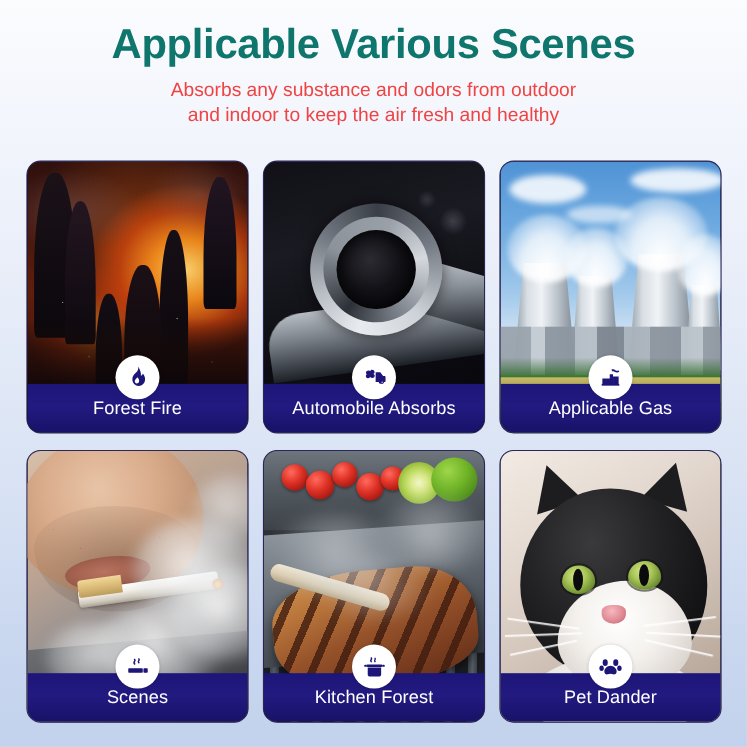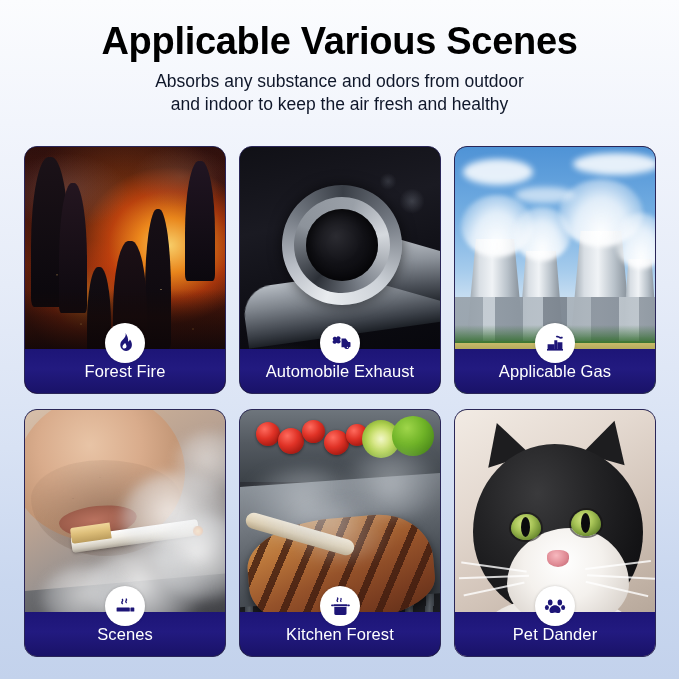--- a/index.html
+++ b/index.html
@@ -21,30 +21,30 @@
   }
 
   
   .header {
     padding-top: 22px;
     text-align: center;
   }
   .title {
     font-size: 38px;
     font-weight: bold;
-    color: #000000;
+    color: #0f766e;
     letter-spacing: -0.3px;
     line-height: 1.05;
     margin: 0;
     padding: 0 10px;
   }
   .subtitle {
     margin: 8px 0 0 0;
     font-size: 17.5px;
-    color: #0f172a;
+    color: #ef4444;
     line-height: 1.33;
     font-weight: normal;
   }
   .subtitle .line {
     display: block;
   }
 
   
   .grid {
     position: absolute;
@@ -524,21 +524,21 @@
       </div>
       <div class="icon-badge">
         <svg width="25" height="25" viewBox="0 0 25 25" aria-hidden="true">
           <path d="M13.5 7.5h4.2l2.6 3.4h1.2c.6 0 1 .4 1 1v3.4c0 .5-.4.9-.9.9h-1.1a2.2 2.2 0 0 1-4.3 0h-2.7z" fill="#1d1577"></path>
           <circle cx="19.4" cy="16.4" r="1.5" fill="#1d1577"></circle>
           <circle cx="19.4" cy="16.4" r="0.6" fill="#ffffff"></circle>
           <path d="M9.3 5.4c1.6-.5 3 .3 3.2 1.6.2 1-.4 1.7-1.1 2 .8.2 1.3.8 1.3 1.6 0 1-.9 1.9-2.2 2-.9 0-1.5-.3-1.9-.8-.4.7-1.2 1.1-2.1 1-1.3-.2-2.1-1.2-1.9-2.3.1-.6.5-1.1 1-1.3-.7-.4-1-1.1-.8-1.9.2-1 1.3-1.7 2.5-1.5.5.1.9.3 1.2.6.2-.4.5-.8.8-1z" fill="#1d1577"></path>
         </svg>
       </div>
       <div class="label-bar">
-        <span class="label-text">Automobile Exhaust</span>
+        <span class="label-text">Automobile Absorbs</span>
       </div>
     </div>
 
     <div class="card">
       <div class="photo">
         <div class="p-indgas"></div>
         <div class="sky-cloud sc1"></div>
         <div class="sky-cloud sc2"></div>
         <div class="sky-cloud sc3"></div>
         <div class="tower tw1"></div>

